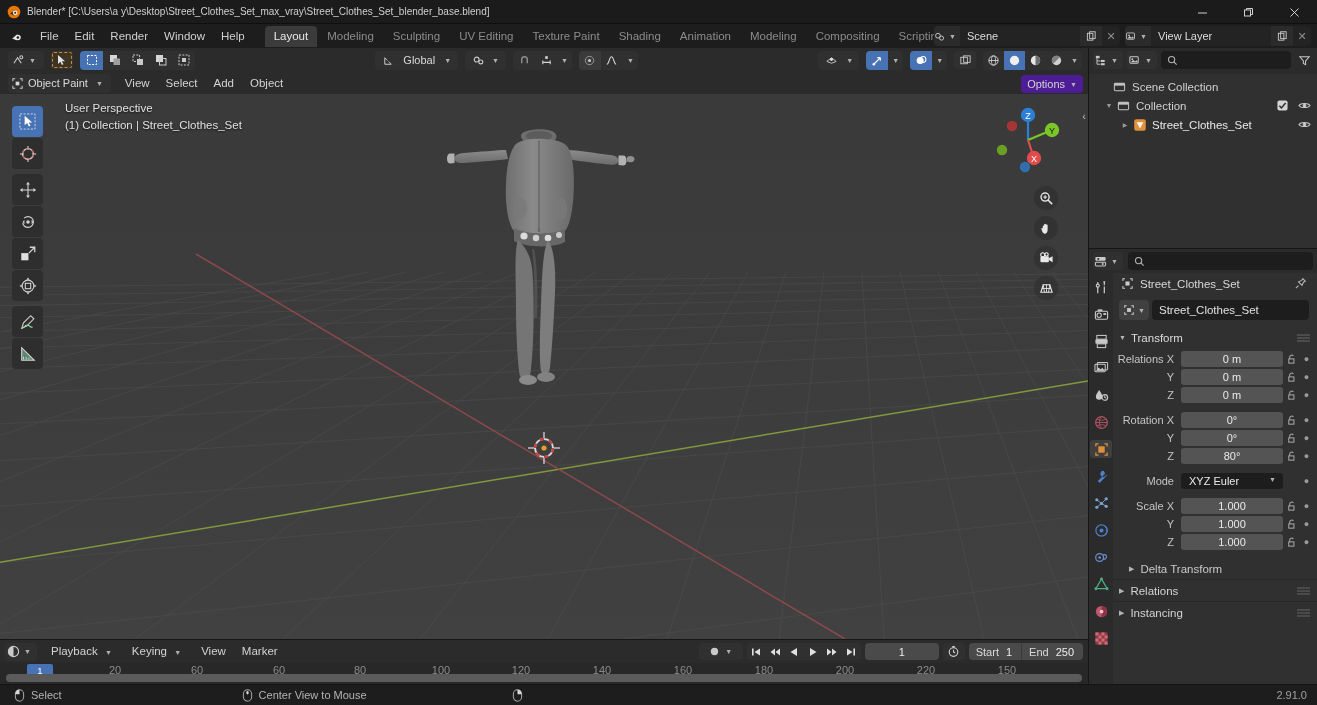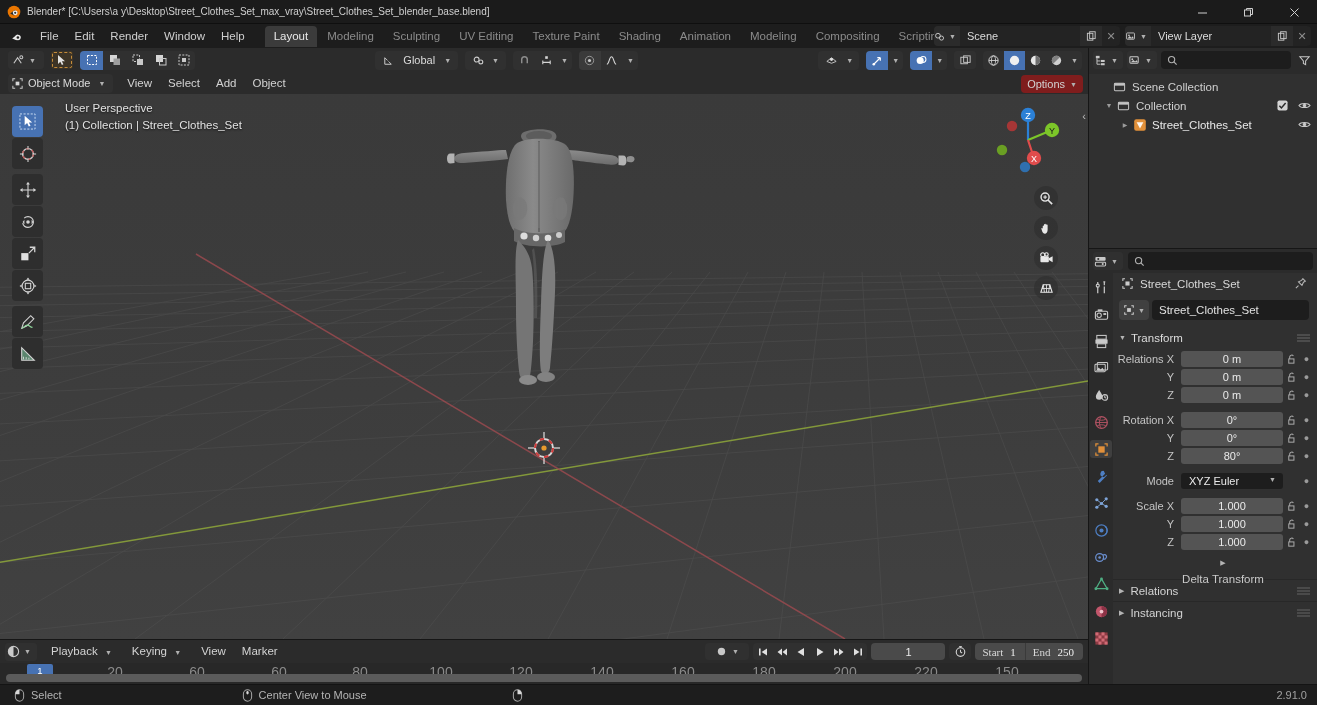--- a/index.html
+++ b/index.html
@@ -63,21 +63,21 @@
   .chev { font-size:7px; color:#b0b0b0; padding:0 4px; }
 
   .mode-sel {
     display:flex; align-items:center; height:19px; background:#303030; border-radius:4px;
     padding:0 4px 0 3px; margin-left:8px; gap:4px;
   }
   .mode-sel .lbl { font-size:11px; color:#dadada; }
   .vm { padding:0 8px; height:19px; line-height:19px; font-size:11.5px; color:#d3d3d3; border-radius:3px;}
 
   .opt-btn {
-    position:absolute; right:5px; top:3px; height:18px; background:#7f1d1d; border-radius:4px;
+    position:absolute; right:5px; top:3px; height:18px; background:#4c1d95; border-radius:4px;
     display:flex; align-items:center; padding:0 6px; gap:5px; font-size:11px; color:#d2d2d2;
   }
 
   
   .viewport {
     position:absolute; left:0; top:94px; width:1088px; height:545px;
     background:#3b3b3b; overflow:hidden;
   }
   .grid-wrap { position:absolute; inset:0; overflow:hidden; }
   .vp-text { position:absolute; left:65px; top:6px; font-size:11.5px; color:#e2e2e2; line-height:16px;
@@ -133,45 +133,45 @@
 
   .frow { display:flex; align-items:center; height:17px; margin:1px 0; padding-right:4px; }
   .flabel { width:68px; text-align:right; padding-right:7px; font-size:11px; color:#c4c4c4; }
   .fval { flex:1; height:16px; background:#545454; border-radius:3px; display:flex; align-items:center; justify-content:center;
           font-size:11px; color:#eaeaea; }
   .fval.dark { background:#1d1d1d; justify-content:flex-start; padding-left:8px; position:relative;}
   .flock { width:17px; display:flex; align-items:center; justify-content:center; }
   .fdot { width:13px; display:flex; align-items:center; justify-content:center; color:#9b9b9b; font-size:9px;}
   .fgap { height:6px; }
 
-  .sub-panel { display:flex; align-items:center; height:20px; padding-left:16px; gap:6px; font-size:11.5px; color:#c9c9c9;flex-direction:column; }
+  .sub-panel { display:flex; align-items:center; height:20px; padding-left:16px; gap:6px; font-size:11.5px; color:#c9c9c9; }
   .clp { display:flex; align-items:center; height:22px; padding-left:6px; gap:6px; font-size:11.5px; color:#d3d3d3;
          border-top:1px solid #282828; }
 
   
   .timeline {
     position:absolute; left:0; top:639px; width:1088px; height:45px; background:#2b2b2b;
     border-top:1px solid #161616;
   }
   .tl-header { height:23px; display:flex; align-items:center; padding:0 5px; gap:0; }
   .tl-body { position:absolute; left:0; top:23px; right:0; bottom:0; background:#282828; }
   .tl-ruler { position:absolute; left:0; top:0; right:0; height:16px; }
-  .tick { position:absolute; top:1px; font-size:14px; color:#8b8b8b; transform:translateX(-50%); }
+  .tick { position:absolute; top:1px; font-size:11px; color:#8b8b8b; transform:translateX(-50%); }
   .playhead { position:absolute; top:1px; width:26px; height:13px; background:#4772b3; border-radius:2px;
               display:flex; align-items:center; justify-content:center; font-size:9.5px; color:#fff; }
   .playline { position:absolute; top:14px; bottom:0; width:1px; background:#4772b3; }
   .scroll-h { position:absolute; left:6px; right:6px; bottom:2px; height:8px; background:#5b5b5b; border-radius:4px; }
 
   .tl-ctrls { position:absolute; right:5px; top:3px; display:flex; align-items:center; gap:4px; }
   .tl-rec { width:44px; height:17px; background:#303030; border-radius:4px; display:flex; align-items:center; justify-content:center; gap:5px;}
   .tl-nav { display:flex; height:17px; background:#303030; border-radius:4px; overflow:hidden; }
   .tl-nav div { width:19px; display:flex; align-items:center; justify-content:center; }
   .tl-frame { width:74px; height:17px; background:#4a4a4a; border-radius:4px; display:flex; align-items:center;
               justify-content:center; font-size:11px; color:#ececec; }
-  .tl-se { display:flex; height:17px; background:#4a4a4a; border-radius:4px; overflow:hidden; align-items:center;font-family:Liberation Serif, serif; }
+  .tl-se { display:flex; height:17px; background:#4a4a4a; border-radius:4px; overflow:hidden; align-items:center; }
   .tl-se .lab { font-size:11px; color:#d9d9d9; padding:0 7px; }
   .tl-se .num { font-size:11px; color:#ececec; padding:0 9px 0 0; }
   .tl-se .div { width:1px; height:17px; background:#3a3a3a; }
   .tl-clock { width:22px; height:17px; background:#303030; border-radius:4px; display:flex; align-items:center; justify-content:center; }
 
   
   .statusbar {
     position:absolute; left:0; top:684px; width:1317px; height:21px; background:#1d1d1d;
     display:flex; align-items:center; border-top:1px solid #141414;
   }
@@ -454,21 +454,21 @@
   </div>
 
   <div class="vp-header2">
     <div class="mode-sel">
       <span>
         <svg width="13" height="13" viewBox="0 0 14 14">
           <path d="M2 4.5 L2 2 L4.5 2 M9.5 2 L12 2 L12 4.5 M12 9.5 L12 12 L9.5 12 M4.5 12 L2 12 L2 9.5" fill="none" stroke="#c9c9c9" stroke-width="1.1"></path>
           <rect x="5" y="5" width="4" height="4" fill="#d6d6d6"></rect>
         </svg>
       </span>
-      <span class="lbl">Object Mode</span>
+      <span class="lbl">Object Paint</span>
       <span class="chev">▼</span>
     </div>
     <div style="width:6px"></div>
     <div class="vm">View</div>
     <div class="vm">Select</div>
     <div class="vm">Add</div>
     <div class="vm">Object</div>
 
     <div class="opt-btn">
       <span>Options</span>

